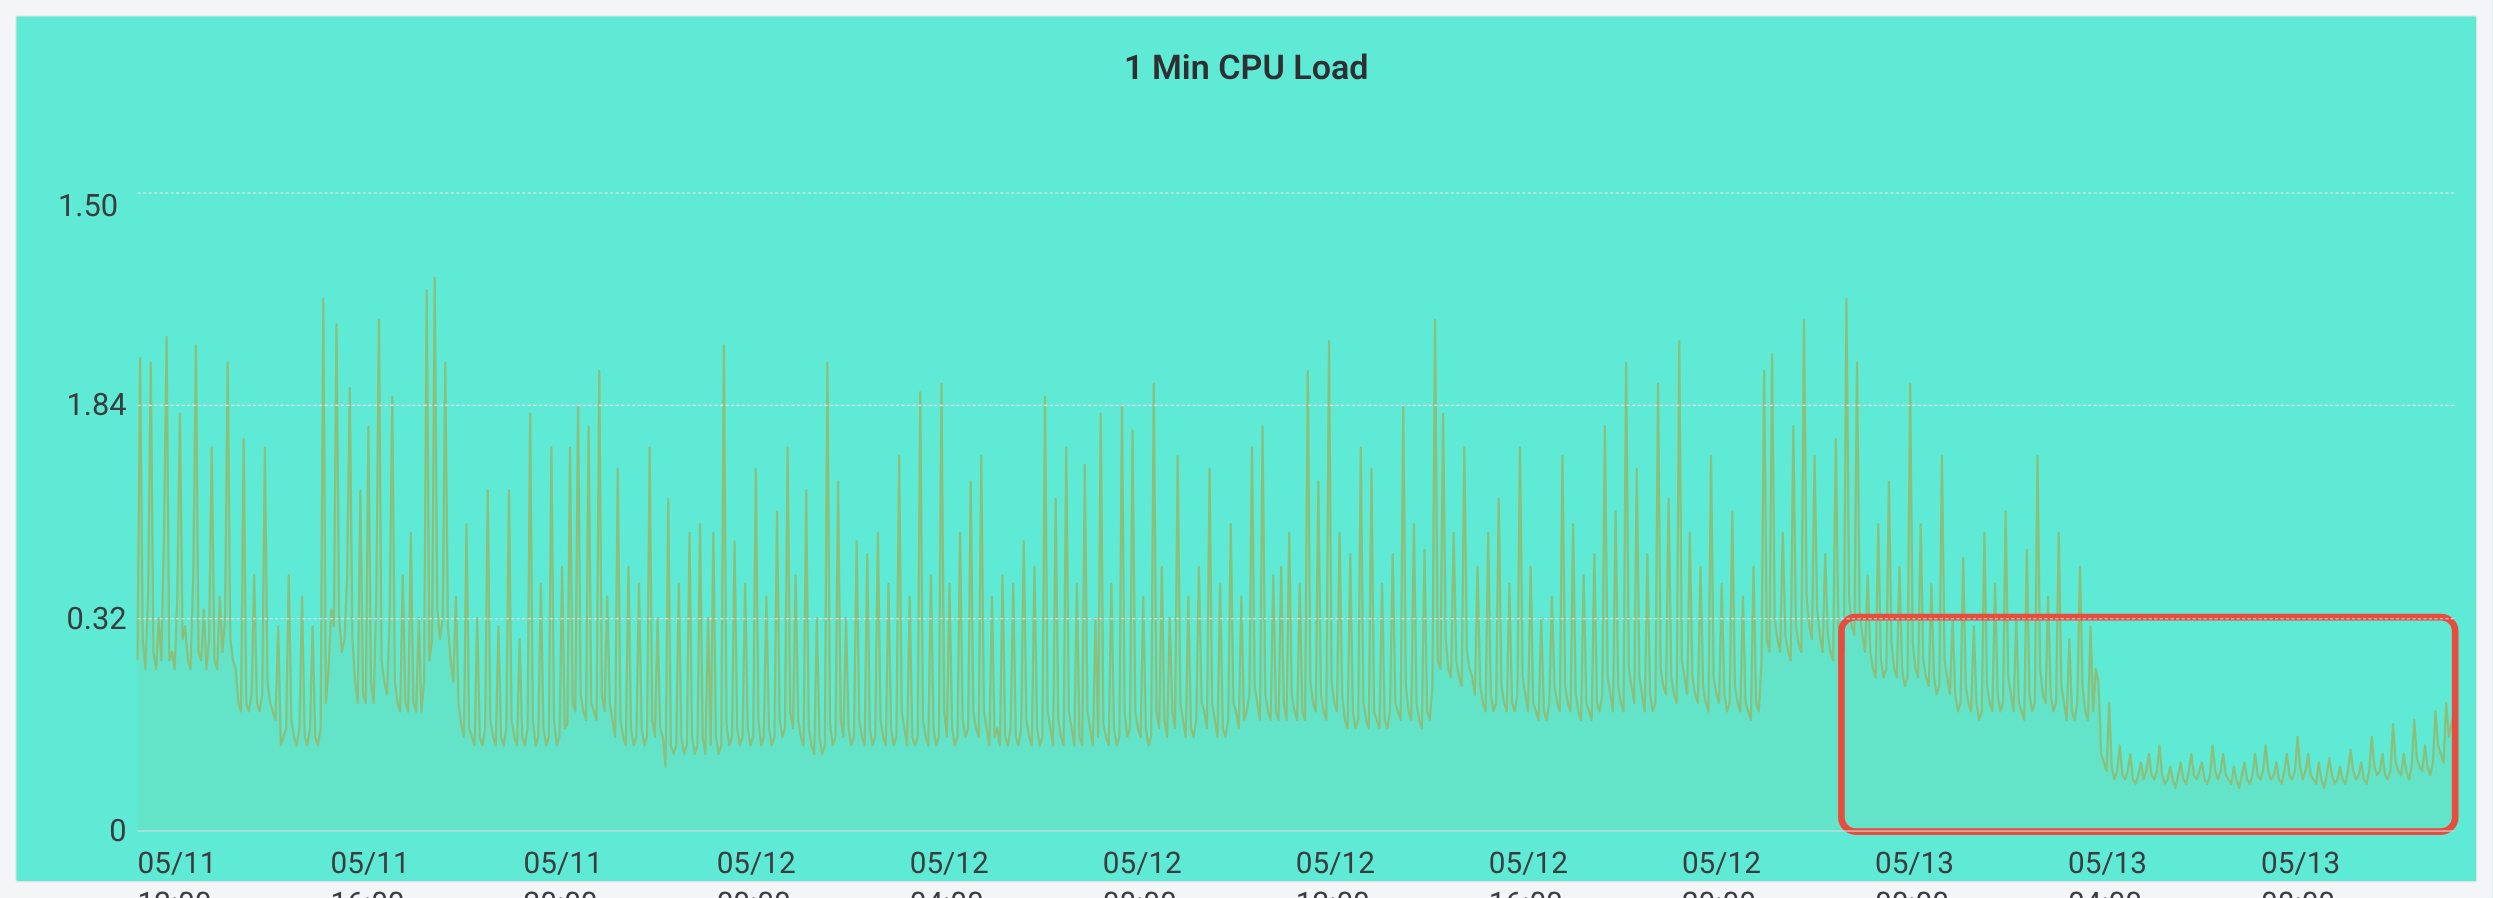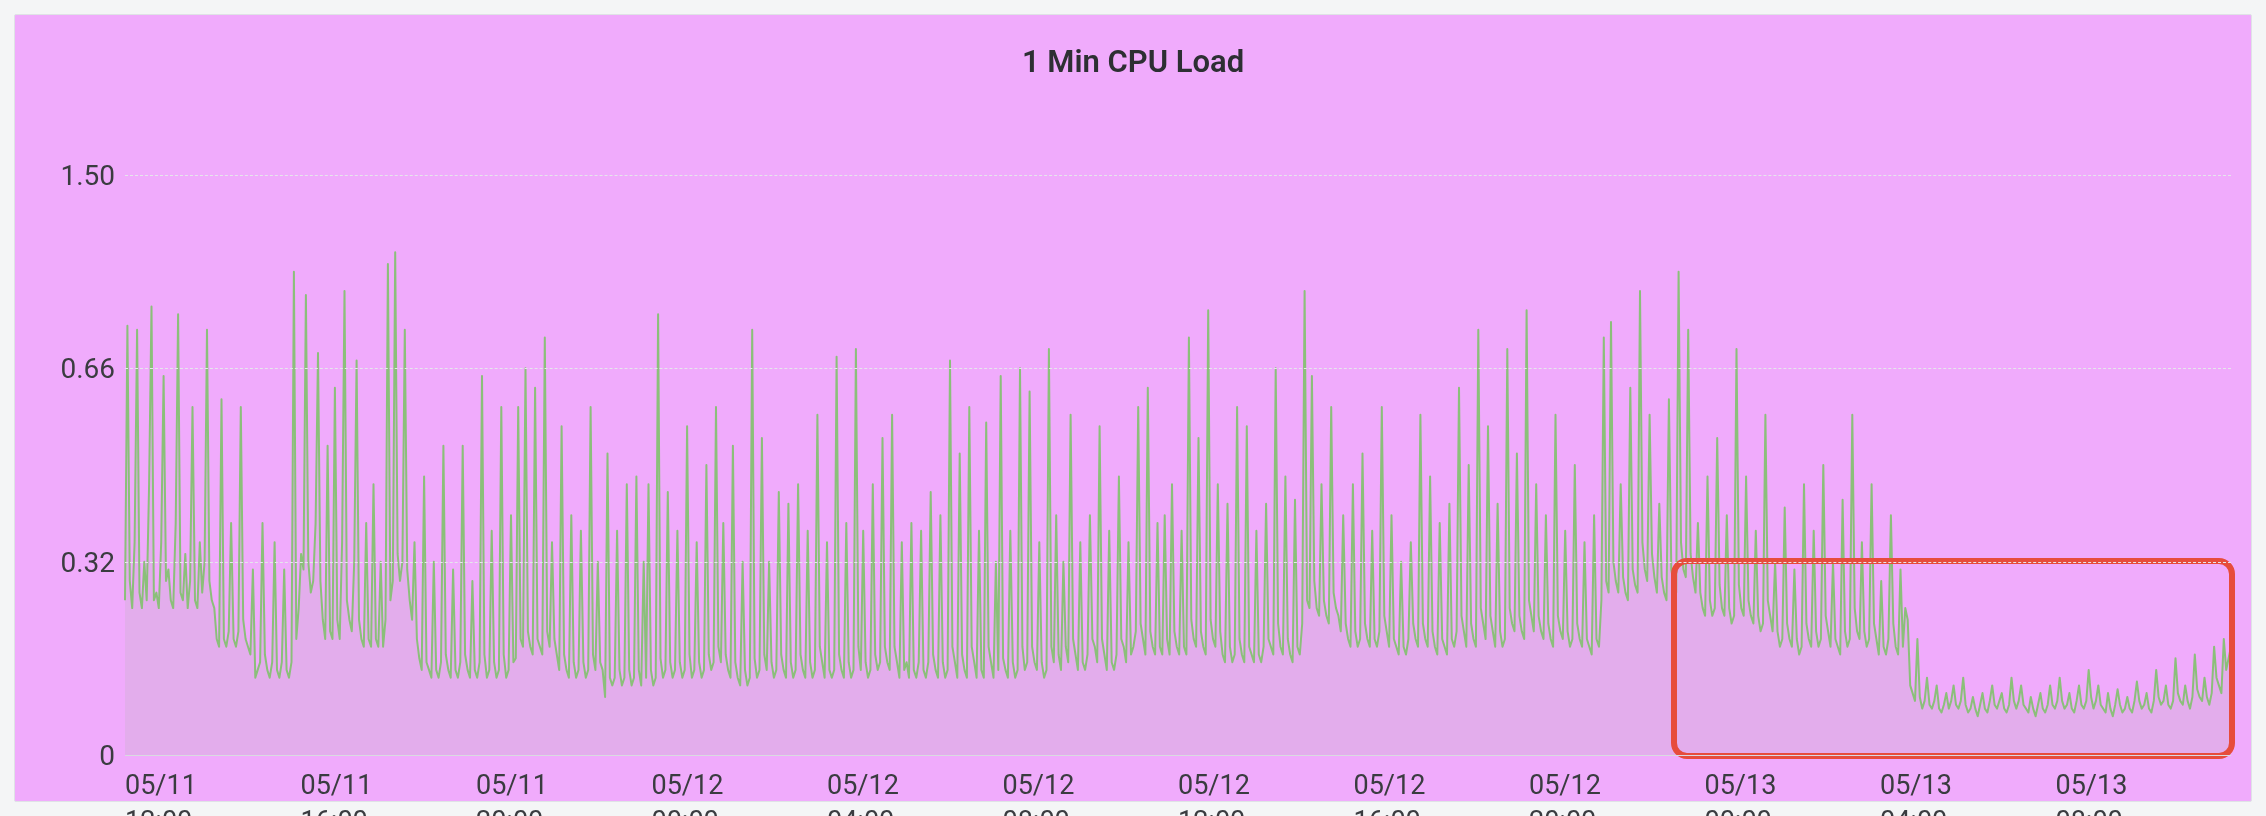--- a/index.html
+++ b/index.html
@@ -10,21 +10,21 @@
     background: #f4f5f6;
     font-family: -apple-system, BlinkMacSystemFont, "Segoe UI", Roboto, "Helvetica Neue", Arial, sans-serif;
     color: #333;
   }
   .panel {
     position: absolute;
     left: 14px;
     top: 14px;
     right: 14px;
     bottom: 14px;
-    background: #f0abfc;
+    background: #5eead4;
     border: 1px solid #dfe2e6;
     border-radius: 2px;
     box-sizing: border-box;
   }
   .title {
     text-align: center;
     font-size: 31px;
     font-weight: 600;
     color: #2d2f33;
     padding-top: 28px;
@@ -96,23 +96,23 @@
     <svg class="series" id="svg" preserveAspectRatio="none" viewBox="0 0 2106 580">
         <path d="M 0 580 L 0.0 425.3 L 2.4 150.8 L 4.8 406.0 L 7.2 433.1 L 9.6 367.3 L 12.1 154.7 L 14.5 417.6 L 16.9 433.1 L 19.3 386.7 L 21.7 425.3 L 24.1 309.3 L 26.5 131.5 L 28.9 425.3 L 31.4 417.6 L 33.8 433.1 L 36.2 367.3 L 38.6 201.1 L 41.0 406.0 L 43.4 394.4 L 45.8 425.3 L 48.2 433.1 L 50.7 348.0 L 53.1 139.2 L 55.5 417.6 L 57.9 425.3 L 60.3 378.9 L 62.7 433.1 L 65.1 406.0 L 67.5 232.0 L 70.0 425.3 L 72.4 433.1 L 74.8 367.3 L 77.2 417.6 L 79.6 386.7 L 82.0 154.7 L 84.4 406.0 L 86.8 425.3 L 89.3 433.1 L 91.7 464.0 L 94.1 471.7 L 96.5 224.3 L 98.9 464.0 L 101.3 471.7 L 103.7 456.3 L 106.1 348.0 L 108.6 464.0 L 111.0 471.7 L 113.4 456.3 L 115.8 232.0 L 118.2 444.7 L 120.6 464.0 L 123.0 471.7 L 125.4 479.5 L 127.9 394.4 L 130.3 502.7 L 132.7 494.9 L 135.1 487.2 L 137.5 348.0 L 139.9 479.5 L 142.3 494.9 L 144.7 502.7 L 147.2 487.2 L 149.6 367.3 L 152.0 494.9 L 154.4 502.7 L 156.8 487.2 L 159.2 394.4 L 161.6 494.9 L 164.0 502.7 L 166.5 487.2 L 168.9 96.7 L 171.3 464.0 L 173.7 433.1 L 176.1 378.9 L 178.5 394.4 L 180.9 119.9 L 183.3 386.7 L 185.8 417.6 L 188.2 406.0 L 190.6 348.0 L 193.0 177.9 L 195.4 406.0 L 197.8 444.7 L 200.2 464.0 L 202.6 270.7 L 205.1 456.3 L 207.5 464.0 L 209.9 212.7 L 212.3 444.7 L 214.7 464.0 L 217.1 367.3 L 219.5 116.0 L 221.9 425.3 L 224.4 444.7 L 226.8 456.3 L 229.2 386.7 L 231.6 185.6 L 234.0 444.7 L 236.4 464.0 L 238.8 471.7 L 241.2 348.0 L 243.6 464.0 L 246.1 471.7 L 248.5 309.3 L 250.9 464.0 L 253.3 471.7 L 255.7 386.7 L 258.1 471.7 L 260.5 444.7 L 262.9 88.9 L 265.4 425.3 L 267.8 406.0 L 270.2 77.3 L 272.6 378.9 L 275.0 406.0 L 277.4 386.7 L 279.8 154.7 L 282.2 394.4 L 284.7 425.3 L 287.1 444.7 L 289.5 367.3 L 291.9 464.0 L 294.3 483.3 L 296.7 494.9 L 299.1 301.6 L 301.5 487.2 L 304.0 494.9 L 306.4 502.7 L 308.8 386.7 L 311.2 494.9 L 313.6 502.7 L 316.0 487.2 L 318.4 270.7 L 320.8 479.5 L 323.3 494.9 L 325.7 502.7 L 328.1 394.4 L 330.5 494.9 L 332.9 502.7 L 335.3 487.2 L 337.7 270.7 L 340.1 479.5 L 342.6 494.9 L 345.0 502.7 L 347.4 406.0 L 349.8 494.9 L 352.2 502.7 L 354.6 487.2 L 357.0 201.1 L 359.4 479.5 L 361.9 502.7 L 364.3 494.9 L 366.7 355.7 L 369.1 487.2 L 371.5 502.7 L 373.9 494.9 L 376.3 232.0 L 378.7 479.5 L 381.2 502.7 L 383.6 494.9 L 386.0 340.3 L 388.4 487.2 L 390.8 483.3 L 393.2 232.0 L 395.6 464.0 L 398.0 471.7 L 400.5 193.3 L 402.9 456.3 L 405.3 471.7 L 407.7 479.5 L 410.1 212.7 L 412.5 464.0 L 414.9 471.7 L 417.3 479.5 L 419.8 162.4 L 422.2 456.3 L 424.6 471.7 L 427.0 367.3 L 429.4 464.0 L 431.8 479.5 L 434.2 494.9 L 436.6 251.3 L 439.1 479.5 L 441.5 494.9 L 443.9 502.7 L 446.3 340.3 L 448.7 487.2 L 451.1 502.7 L 453.5 494.9 L 455.9 355.7 L 458.4 487.2 L 460.8 502.7 L 463.2 494.9 L 465.6 232.0 L 468.0 479.5 L 470.4 494.9 L 472.8 386.7 L 475.2 487.2 L 477.6 494.9 L 480.1 522.0 L 482.5 278.4 L 484.9 502.7 L 487.3 510.4 L 489.7 502.7 L 492.1 355.7 L 494.5 494.9 L 496.9 510.4 L 499.4 502.7 L 501.8 309.3 L 504.2 494.9 L 506.6 510.4 L 509.0 502.7 L 511.4 301.6 L 513.8 494.9 L 516.2 510.4 L 518.7 386.7 L 521.1 502.7 L 523.5 309.3 L 525.9 494.9 L 528.3 510.4 L 530.7 502.7 L 533.1 139.2 L 535.5 483.3 L 538.0 502.7 L 540.4 494.9 L 542.8 317.1 L 545.2 487.2 L 547.6 502.7 L 550.0 494.9 L 552.4 355.7 L 554.8 487.2 L 557.3 502.7 L 559.7 494.9 L 562.1 251.3 L 564.5 479.5 L 566.9 502.7 L 569.3 494.9 L 571.7 367.3 L 574.1 487.2 L 576.6 502.7 L 579.0 494.9 L 581.4 290.0 L 583.8 479.5 L 586.2 494.9 L 588.6 487.2 L 591.0 232.0 L 593.4 471.7 L 595.9 487.2 L 598.3 348.0 L 600.7 479.5 L 603.1 494.9 L 605.5 502.7 L 607.9 270.7 L 610.3 487.2 L 612.7 502.7 L 615.2 510.4 L 617.6 386.7 L 620.0 494.9 L 622.4 510.4 L 624.8 502.7 L 627.2 154.7 L 629.6 483.3 L 632.0 502.7 L 634.5 494.9 L 636.9 262.9 L 639.3 479.5 L 641.7 494.9 L 644.1 386.7 L 646.5 487.2 L 648.9 502.7 L 651.3 494.9 L 653.8 317.1 L 656.2 479.5 L 658.6 494.9 L 661.0 502.7 L 663.4 328.7 L 665.8 487.2 L 668.2 502.7 L 670.6 494.9 L 673.1 309.3 L 675.5 479.5 L 677.9 494.9 L 680.3 502.7 L 682.7 355.7 L 685.1 487.2 L 687.5 502.7 L 689.9 494.9 L 692.4 239.7 L 694.8 471.7 L 697.2 487.2 L 699.6 502.7 L 702.0 367.3 L 704.4 494.9 L 706.8 502.7 L 709.2 494.9 L 711.6 181.7 L 714.1 479.5 L 716.5 494.9 L 718.9 502.7 L 721.3 348.0 L 723.7 487.2 L 726.1 502.7 L 728.5 494.9 L 730.9 174.0 L 733.4 471.7 L 735.8 494.9 L 738.2 355.7 L 740.6 487.2 L 743.0 502.7 L 745.4 494.9 L 747.8 309.3 L 750.2 479.5 L 752.7 494.9 L 755.1 487.2 L 757.5 262.9 L 759.9 471.7 L 762.3 487.2 L 764.7 494.9 L 767.1 239.7 L 769.5 471.7 L 772.0 487.2 L 774.4 502.7 L 776.8 367.3 L 779.2 494.9 L 781.6 487.2 L 784.0 502.7 L 786.4 348.0 L 788.8 494.9 L 791.3 502.7 L 793.7 487.2 L 796.1 355.7 L 798.5 494.9 L 800.9 502.7 L 803.3 487.2 L 805.7 317.1 L 808.1 479.5 L 810.6 494.9 L 813.0 502.7 L 815.4 340.3 L 817.8 487.2 L 820.2 502.7 L 822.6 494.9 L 825.0 185.6 L 827.4 471.7 L 829.9 487.2 L 832.3 502.7 L 834.7 278.4 L 837.1 479.5 L 839.5 494.9 L 841.9 502.7 L 844.3 232.0 L 846.7 471.7 L 849.2 487.2 L 851.6 502.7 L 854.0 355.7 L 856.4 494.9 L 858.8 502.7 L 861.2 247.5 L 863.6 471.7 L 866.0 487.2 L 868.5 502.7 L 870.9 386.7 L 873.3 494.9 L 875.7 201.1 L 878.1 483.3 L 880.5 494.9 L 882.9 502.7 L 885.3 355.7 L 887.8 487.2 L 890.2 502.7 L 892.6 494.9 L 895.0 193.3 L 897.4 471.7 L 899.8 494.9 L 902.2 487.2 L 904.6 216.5 L 907.1 471.7 L 909.5 487.2 L 911.9 494.9 L 914.3 367.3 L 916.7 487.2 L 919.1 502.7 L 921.5 494.9 L 923.9 174.0 L 926.4 471.7 L 928.8 487.2 L 931.2 340.3 L 933.6 479.5 L 936.0 494.9 L 938.4 386.7 L 940.8 471.7 L 943.2 487.2 L 945.6 239.7 L 948.1 464.0 L 950.5 479.5 L 952.9 494.9 L 955.3 367.3 L 957.7 487.2 L 960.1 494.9 L 962.5 479.5 L 964.9 340.3 L 967.4 464.0 L 969.8 471.7 L 972.2 487.2 L 974.6 251.3 L 977.0 464.0 L 979.4 479.5 L 981.8 494.9 L 984.2 355.7 L 986.7 487.2 L 989.1 494.9 L 991.5 479.5 L 993.9 301.6 L 996.3 464.0 L 998.7 471.7 L 1001.1 487.2 L 1003.5 367.3 L 1006.0 479.5 L 1008.4 471.7 L 1010.8 456.3 L 1013.2 232.0 L 1015.6 448.5 L 1018.0 464.0 L 1020.4 479.5 L 1022.8 212.7 L 1025.3 456.3 L 1027.7 471.7 L 1030.1 479.5 L 1032.5 348.0 L 1034.9 471.7 L 1037.3 479.5 L 1039.7 340.3 L 1042.1 464.0 L 1044.6 479.5 L 1047.0 309.3 L 1049.4 456.3 L 1051.8 471.7 L 1054.2 479.5 L 1056.6 355.7 L 1059.0 471.7 L 1061.4 479.5 L 1063.9 162.4 L 1066.3 444.7 L 1068.7 464.0 L 1071.1 471.7 L 1073.5 262.9 L 1075.9 456.3 L 1078.3 471.7 L 1080.7 479.5 L 1083.2 135.3 L 1085.6 444.7 L 1088.0 464.0 L 1090.4 471.7 L 1092.8 309.3 L 1095.2 456.3 L 1097.6 479.5 L 1100.0 487.2 L 1102.5 328.7 L 1104.9 471.7 L 1107.3 487.2 L 1109.7 479.5 L 1112.1 232.0 L 1114.5 464.0 L 1116.9 479.5 L 1119.3 487.2 L 1121.8 251.3 L 1124.2 471.7 L 1126.6 479.5 L 1129.0 487.2 L 1131.4 355.7 L 1133.8 479.5 L 1136.2 487.2 L 1138.6 471.7 L 1141.1 328.7 L 1143.5 464.0 L 1145.9 471.7 L 1148.3 479.5 L 1150.7 193.3 L 1153.1 448.5 L 1155.5 471.7 L 1157.9 479.5 L 1160.4 301.6 L 1162.8 464.0 L 1165.2 479.5 L 1167.6 487.2 L 1170.0 324.8 L 1172.4 471.7 L 1174.8 479.5 L 1177.2 448.5 L 1179.6 116.0 L 1182.1 425.3 L 1184.5 433.1 L 1186.9 201.1 L 1189.3 406.0 L 1191.7 433.1 L 1194.1 440.8 L 1196.5 309.3 L 1198.9 425.3 L 1201.4 440.8 L 1203.8 448.5 L 1206.2 232.0 L 1208.6 417.6 L 1211.0 433.1 L 1213.4 440.8 L 1215.8 456.3 L 1218.2 340.3 L 1220.7 448.5 L 1223.1 464.0 L 1225.5 471.7 L 1227.9 309.3 L 1230.3 456.3 L 1232.7 471.7 L 1235.1 464.0 L 1237.5 278.4 L 1240.0 448.5 L 1242.4 464.0 L 1244.8 471.7 L 1247.2 355.7 L 1249.6 464.0 L 1252.0 471.7 L 1254.4 456.3 L 1256.8 232.0 L 1259.3 440.8 L 1261.7 456.3 L 1264.1 471.7 L 1266.5 340.3 L 1268.9 464.0 L 1271.3 471.7 L 1273.7 479.5 L 1276.1 386.7 L 1278.6 471.7 L 1281.0 479.5 L 1283.4 464.0 L 1285.8 367.3 L 1288.2 448.5 L 1290.6 464.0 L 1293.0 471.7 L 1295.4 239.7 L 1297.9 448.5 L 1300.3 464.0 L 1302.7 471.7 L 1305.1 301.6 L 1307.5 456.3 L 1309.9 471.7 L 1312.3 479.5 L 1314.7 348.0 L 1317.2 464.0 L 1319.6 471.7 L 1322.0 479.5 L 1324.4 328.7 L 1326.8 464.0 L 1329.2 471.7 L 1331.6 456.3 L 1334.0 212.7 L 1336.5 440.8 L 1338.9 456.3 L 1341.3 471.7 L 1343.7 290.0 L 1346.1 448.5 L 1348.5 464.0 L 1350.9 471.7 L 1353.3 154.7 L 1355.8 433.1 L 1358.2 448.5 L 1360.6 464.0 L 1363.0 251.3 L 1365.4 440.8 L 1367.8 456.3 L 1370.2 471.7 L 1372.6 328.7 L 1375.1 456.3 L 1377.5 471.7 L 1379.9 464.0 L 1382.3 174.0 L 1384.7 433.1 L 1387.1 448.5 L 1389.5 456.3 L 1391.9 278.4 L 1394.4 440.8 L 1396.8 456.3 L 1399.2 464.0 L 1401.6 135.3 L 1404.0 425.3 L 1406.4 440.8 L 1408.8 456.3 L 1411.2 309.3 L 1413.6 440.8 L 1416.1 456.3 L 1418.5 464.0 L 1420.9 340.3 L 1423.3 448.5 L 1425.7 464.0 L 1428.1 471.7 L 1430.5 239.7 L 1432.9 440.8 L 1435.4 456.3 L 1437.8 464.0 L 1440.2 355.7 L 1442.6 456.3 L 1445.0 471.7 L 1447.4 464.0 L 1449.8 290.0 L 1452.2 448.5 L 1454.7 464.0 L 1457.1 471.7 L 1459.5 367.3 L 1461.9 464.0 L 1464.3 471.7 L 1466.7 479.5 L 1469.1 340.3 L 1471.5 464.0 L 1474.0 471.7 L 1476.4 425.3 L 1478.8 162.4 L 1481.2 406.0 L 1483.6 417.6 L 1486.0 146.9 L 1488.4 386.7 L 1490.8 406.0 L 1493.3 417.6 L 1495.7 309.3 L 1498.1 402.1 L 1500.5 417.6 L 1502.9 425.3 L 1505.3 212.7 L 1507.7 394.4 L 1510.1 409.9 L 1512.6 417.6 L 1515.0 116.0 L 1517.4 367.3 L 1519.8 394.4 L 1522.2 406.0 L 1524.6 239.7 L 1527.0 378.9 L 1529.4 402.1 L 1531.9 417.6 L 1534.3 328.7 L 1536.7 402.1 L 1539.1 417.6 L 1541.5 425.3 L 1543.9 224.3 L 1546.3 394.4 L 1548.7 409.9 L 1551.2 417.6 L 1553.6 96.7 L 1556.0 367.3 L 1558.4 394.4 L 1560.8 402.1 L 1563.2 154.7 L 1565.6 378.9 L 1568.0 402.1 L 1570.5 417.6 L 1572.9 348.0 L 1575.3 417.6 L 1577.7 433.1 L 1580.1 440.8 L 1582.5 301.6 L 1584.9 425.3 L 1587.3 440.8 L 1589.8 433.1 L 1592.2 262.9 L 1594.6 409.9 L 1597.0 433.1 L 1599.4 440.8 L 1601.8 340.3 L 1604.2 433.1 L 1606.6 448.5 L 1609.1 440.8 L 1611.5 174.0 L 1613.9 409.9 L 1616.3 433.1 L 1618.7 440.8 L 1621.1 301.6 L 1623.5 425.3 L 1625.9 440.8 L 1628.4 448.5 L 1630.8 355.7 L 1633.2 440.8 L 1635.6 456.3 L 1638.0 448.5 L 1640.4 239.7 L 1642.8 425.3 L 1645.2 440.8 L 1647.6 456.3 L 1650.1 386.7 L 1652.5 456.3 L 1654.9 471.7 L 1657.3 464.0 L 1659.7 332.5 L 1662.1 448.5 L 1664.5 464.0 L 1666.9 471.7 L 1669.4 394.4 L 1671.8 464.0 L 1674.2 479.5 L 1676.6 471.7 L 1679.0 309.3 L 1681.4 448.5 L 1683.8 464.0 L 1686.2 471.7 L 1688.7 355.7 L 1691.1 456.3 L 1693.5 471.7 L 1695.9 464.0 L 1698.3 290.0 L 1700.7 440.8 L 1703.1 456.3 L 1705.5 471.7 L 1708.0 386.7 L 1710.4 464.0 L 1712.8 471.7 L 1715.2 479.5 L 1717.6 324.8 L 1720.0 456.3 L 1722.4 471.7 L 1724.8 464.0 L 1727.3 239.7 L 1729.7 433.1 L 1732.1 456.3 L 1734.5 464.0 L 1736.9 367.3 L 1739.3 456.3 L 1741.7 471.7 L 1744.1 464.0 L 1746.6 309.3 L 1749.0 448.5 L 1751.4 464.0 L 1753.8 479.5 L 1756.2 406.0 L 1758.6 471.7 L 1761.0 479.5 L 1763.4 464.0 L 1765.9 340.3 L 1768.3 448.5 L 1770.7 471.7 L 1773.1 479.5 L 1775.5 394.4 L 1777.9 471.7 L 1780.3 433.1 L 1782.7 444.7 L 1785.2 510.4 L 1787.6 518.1 L 1790.0 525.9 L 1792.4 464.0 L 1794.8 522.0 L 1797.2 533.6 L 1799.6 525.9 L 1802.0 502.7 L 1804.5 529.7 L 1806.9 533.6 L 1809.3 525.9 L 1811.7 510.4 L 1814.1 533.6 L 1816.5 537.5 L 1818.9 529.7 L 1821.3 518.1 L 1823.8 533.6 L 1826.2 525.9 L 1828.6 510.4 L 1831.0 529.7 L 1833.4 533.6 L 1835.8 525.9 L 1838.2 502.7 L 1840.6 529.7 L 1843.1 537.5 L 1845.5 533.6 L 1847.9 522.0 L 1850.3 533.6 L 1852.7 541.3 L 1855.1 529.7 L 1857.5 518.1 L 1859.9 533.6 L 1862.4 537.5 L 1864.8 525.9 L 1867.2 510.4 L 1869.6 529.7 L 1872.0 533.6 L 1874.4 525.9 L 1876.8 518.1 L 1879.2 533.6 L 1881.6 537.5 L 1884.1 529.7 L 1886.5 502.7 L 1888.9 525.9 L 1891.3 533.6 L 1893.7 525.9 L 1896.1 510.4 L 1898.5 529.7 L 1900.9 533.6 L 1903.4 537.5 L 1905.8 522.0 L 1908.2 533.6 L 1910.6 541.3 L 1913.0 529.7 L 1915.4 518.1 L 1917.8 533.6 L 1920.2 537.5 L 1922.7 529.7 L 1925.1 510.4 L 1927.5 529.7 L 1929.9 533.6 L 1932.3 525.9 L 1934.7 502.7 L 1937.1 525.9 L 1939.5 533.6 L 1942.0 529.7 L 1944.4 518.1 L 1946.8 533.6 L 1949.2 537.5 L 1951.6 525.9 L 1954.0 510.4 L 1956.4 529.7 L 1958.8 533.6 L 1961.3 525.9 L 1963.7 494.9 L 1966.1 522.0 L 1968.5 533.6 L 1970.9 525.9 L 1973.3 510.4 L 1975.7 529.7 L 1978.1 533.6 L 1980.6 537.5 L 1983.0 518.1 L 1985.4 533.6 L 1987.8 541.3 L 1990.2 529.7 L 1992.6 514.3 L 1995.0 529.7 L 1997.4 537.5 L 1999.9 533.6 L 2002.3 522.0 L 2004.7 533.6 L 2007.1 537.5 L 2009.5 525.9 L 2011.9 506.5 L 2014.3 525.9 L 2016.7 533.6 L 2019.2 529.7 L 2021.6 518.1 L 2024.0 533.6 L 2026.4 537.5 L 2028.8 525.9 L 2031.2 494.9 L 2033.6 522.0 L 2036.0 529.7 L 2038.5 525.9 L 2040.9 510.4 L 2043.3 529.7 L 2045.7 533.6 L 2048.1 525.9 L 2050.5 483.3 L 2052.9 518.1 L 2055.3 525.9 L 2057.8 529.7 L 2060.2 510.4 L 2062.6 525.9 L 2065.0 533.6 L 2067.4 522.0 L 2069.8 479.5 L 2072.2 514.3 L 2074.6 522.0 L 2077.1 525.9 L 2079.5 502.7 L 2081.9 522.0 L 2084.3 529.7 L 2086.7 518.1 L 2089.1 471.7 L 2091.5 502.7 L 2093.9 510.4 L 2096.4 518.1 L 2098.8 464.0 L 2101.2 494.9 L 2103.6 483.3 L 2106.0 471.7 L 2106 580 Z" fill="rgba(139,191,122,0.12)" stroke="none"></path>
         <path d="M 0.0 425.3 L 2.4 150.8 L 4.8 406.0 L 7.2 433.1 L 9.6 367.3 L 12.1 154.7 L 14.5 417.6 L 16.9 433.1 L 19.3 386.7 L 21.7 425.3 L 24.1 309.3 L 26.5 131.5 L 28.9 425.3 L 31.4 417.6 L 33.8 433.1 L 36.2 367.3 L 38.6 201.1 L 41.0 406.0 L 43.4 394.4 L 45.8 425.3 L 48.2 433.1 L 50.7 348.0 L 53.1 139.2 L 55.5 417.6 L 57.9 425.3 L 60.3 378.9 L 62.7 433.1 L 65.1 406.0 L 67.5 232.0 L 70.0 425.3 L 72.4 433.1 L 74.8 367.3 L 77.2 417.6 L 79.6 386.7 L 82.0 154.7 L 84.4 406.0 L 86.8 425.3 L 89.3 433.1 L 91.7 464.0 L 94.1 471.7 L 96.5 224.3 L 98.9 464.0 L 101.3 471.7 L 103.7 456.3 L 106.1 348.0 L 108.6 464.0 L 111.0 471.7 L 113.4 456.3 L 115.8 232.0 L 118.2 444.7 L 120.6 464.0 L 123.0 471.7 L 125.4 479.5 L 127.9 394.4 L 130.3 502.7 L 132.7 494.9 L 135.1 487.2 L 137.5 348.0 L 139.9 479.5 L 142.3 494.9 L 144.7 502.7 L 147.2 487.2 L 149.6 367.3 L 152.0 494.9 L 154.4 502.7 L 156.8 487.2 L 159.2 394.4 L 161.6 494.9 L 164.0 502.7 L 166.5 487.2 L 168.9 96.7 L 171.3 464.0 L 173.7 433.1 L 176.1 378.9 L 178.5 394.4 L 180.9 119.9 L 183.3 386.7 L 185.8 417.6 L 188.2 406.0 L 190.6 348.0 L 193.0 177.9 L 195.4 406.0 L 197.8 444.7 L 200.2 464.0 L 202.6 270.7 L 205.1 456.3 L 207.5 464.0 L 209.9 212.7 L 212.3 444.7 L 214.7 464.0 L 217.1 367.3 L 219.5 116.0 L 221.9 425.3 L 224.4 444.7 L 226.8 456.3 L 229.2 386.7 L 231.6 185.6 L 234.0 444.7 L 236.4 464.0 L 238.8 471.7 L 241.2 348.0 L 243.6 464.0 L 246.1 471.7 L 248.5 309.3 L 250.9 464.0 L 253.3 471.7 L 255.7 386.7 L 258.1 471.7 L 260.5 444.7 L 262.9 88.9 L 265.4 425.3 L 267.8 406.0 L 270.2 77.3 L 272.6 378.9 L 275.0 406.0 L 277.4 386.7 L 279.8 154.7 L 282.2 394.4 L 284.7 425.3 L 287.1 444.7 L 289.5 367.3 L 291.9 464.0 L 294.3 483.3 L 296.7 494.9 L 299.1 301.6 L 301.5 487.2 L 304.0 494.9 L 306.4 502.7 L 308.8 386.7 L 311.2 494.9 L 313.6 502.7 L 316.0 487.2 L 318.4 270.7 L 320.8 479.5 L 323.3 494.9 L 325.7 502.7 L 328.1 394.4 L 330.5 494.9 L 332.9 502.7 L 335.3 487.2 L 337.7 270.7 L 340.1 479.5 L 342.6 494.9 L 345.0 502.7 L 347.4 406.0 L 349.8 494.9 L 352.2 502.7 L 354.6 487.2 L 357.0 201.1 L 359.4 479.5 L 361.9 502.7 L 364.3 494.9 L 366.7 355.7 L 369.1 487.2 L 371.5 502.7 L 373.9 494.9 L 376.3 232.0 L 378.7 479.5 L 381.2 502.7 L 383.6 494.9 L 386.0 340.3 L 388.4 487.2 L 390.8 483.3 L 393.2 232.0 L 395.6 464.0 L 398.0 471.7 L 400.5 193.3 L 402.9 456.3 L 405.3 471.7 L 407.7 479.5 L 410.1 212.7 L 412.5 464.0 L 414.9 471.7 L 417.3 479.5 L 419.8 162.4 L 422.2 456.3 L 424.6 471.7 L 427.0 367.3 L 429.4 464.0 L 431.8 479.5 L 434.2 494.9 L 436.6 251.3 L 439.1 479.5 L 441.5 494.9 L 443.9 502.7 L 446.3 340.3 L 448.7 487.2 L 451.1 502.7 L 453.5 494.9 L 455.9 355.7 L 458.4 487.2 L 460.8 502.7 L 463.2 494.9 L 465.6 232.0 L 468.0 479.5 L 470.4 494.9 L 472.8 386.7 L 475.2 487.2 L 477.6 494.9 L 480.1 522.0 L 482.5 278.4 L 484.9 502.7 L 487.3 510.4 L 489.7 502.7 L 492.1 355.7 L 494.5 494.9 L 496.9 510.4 L 499.4 502.7 L 501.8 309.3 L 504.2 494.9 L 506.6 510.4 L 509.0 502.7 L 511.4 301.6 L 513.8 494.9 L 516.2 510.4 L 518.7 386.7 L 521.1 502.7 L 523.5 309.3 L 525.9 494.9 L 528.3 510.4 L 530.7 502.7 L 533.1 139.2 L 535.5 483.3 L 538.0 502.7 L 540.4 494.9 L 542.8 317.1 L 545.2 487.2 L 547.6 502.7 L 550.0 494.9 L 552.4 355.7 L 554.8 487.2 L 557.3 502.7 L 559.7 494.9 L 562.1 251.3 L 564.5 479.5 L 566.9 502.7 L 569.3 494.9 L 571.7 367.3 L 574.1 487.2 L 576.6 502.7 L 579.0 494.9 L 581.4 290.0 L 583.8 479.5 L 586.2 494.9 L 588.6 487.2 L 591.0 232.0 L 593.4 471.7 L 595.9 487.2 L 598.3 348.0 L 600.7 479.5 L 603.1 494.9 L 605.5 502.7 L 607.9 270.7 L 610.3 487.2 L 612.7 502.7 L 615.2 510.4 L 617.6 386.7 L 620.0 494.9 L 622.4 510.4 L 624.8 502.7 L 627.2 154.7 L 629.6 483.3 L 632.0 502.7 L 634.5 494.9 L 636.9 262.9 L 639.3 479.5 L 641.7 494.9 L 644.1 386.7 L 646.5 487.2 L 648.9 502.7 L 651.3 494.9 L 653.8 317.1 L 656.2 479.5 L 658.6 494.9 L 661.0 502.7 L 663.4 328.7 L 665.8 487.2 L 668.2 502.7 L 670.6 494.9 L 673.1 309.3 L 675.5 479.5 L 677.9 494.9 L 680.3 502.7 L 682.7 355.7 L 685.1 487.2 L 687.5 502.7 L 689.9 494.9 L 692.4 239.7 L 694.8 471.7 L 697.2 487.2 L 699.6 502.7 L 702.0 367.3 L 704.4 494.9 L 706.8 502.7 L 709.2 494.9 L 711.6 181.7 L 714.1 479.5 L 716.5 494.9 L 718.9 502.7 L 721.3 348.0 L 723.7 487.2 L 726.1 502.7 L 728.5 494.9 L 730.9 174.0 L 733.4 471.7 L 735.8 494.9 L 738.2 355.7 L 740.6 487.2 L 743.0 502.7 L 745.4 494.9 L 747.8 309.3 L 750.2 479.5 L 752.7 494.9 L 755.1 487.2 L 757.5 262.9 L 759.9 471.7 L 762.3 487.2 L 764.7 494.9 L 767.1 239.7 L 769.5 471.7 L 772.0 487.2 L 774.4 502.7 L 776.8 367.3 L 779.2 494.9 L 781.6 487.2 L 784.0 502.7 L 786.4 348.0 L 788.8 494.9 L 791.3 502.7 L 793.7 487.2 L 796.1 355.7 L 798.5 494.9 L 800.9 502.7 L 803.3 487.2 L 805.7 317.1 L 808.1 479.5 L 810.6 494.9 L 813.0 502.7 L 815.4 340.3 L 817.8 487.2 L 820.2 502.7 L 822.6 494.9 L 825.0 185.6 L 827.4 471.7 L 829.9 487.2 L 832.3 502.7 L 834.7 278.4 L 837.1 479.5 L 839.5 494.9 L 841.9 502.7 L 844.3 232.0 L 846.7 471.7 L 849.2 487.2 L 851.6 502.7 L 854.0 355.7 L 856.4 494.9 L 858.8 502.7 L 861.2 247.5 L 863.6 471.7 L 866.0 487.2 L 868.5 502.7 L 870.9 386.7 L 873.3 494.9 L 875.7 201.1 L 878.1 483.3 L 880.5 494.9 L 882.9 502.7 L 885.3 355.7 L 887.8 487.2 L 890.2 502.7 L 892.6 494.9 L 895.0 193.3 L 897.4 471.7 L 899.8 494.9 L 902.2 487.2 L 904.6 216.5 L 907.1 471.7 L 909.5 487.2 L 911.9 494.9 L 914.3 367.3 L 916.7 487.2 L 919.1 502.7 L 921.5 494.9 L 923.9 174.0 L 926.4 471.7 L 928.8 487.2 L 931.2 340.3 L 933.6 479.5 L 936.0 494.9 L 938.4 386.7 L 940.8 471.7 L 943.2 487.2 L 945.6 239.7 L 948.1 464.0 L 950.5 479.5 L 952.9 494.9 L 955.3 367.3 L 957.7 487.2 L 960.1 494.9 L 962.5 479.5 L 964.9 340.3 L 967.4 464.0 L 969.8 471.7 L 972.2 487.2 L 974.6 251.3 L 977.0 464.0 L 979.4 479.5 L 981.8 494.9 L 984.2 355.7 L 986.7 487.2 L 989.1 494.9 L 991.5 479.5 L 993.9 301.6 L 996.3 464.0 L 998.7 471.7 L 1001.1 487.2 L 1003.5 367.3 L 1006.0 479.5 L 1008.4 471.7 L 1010.8 456.3 L 1013.2 232.0 L 1015.6 448.5 L 1018.0 464.0 L 1020.4 479.5 L 1022.8 212.7 L 1025.3 456.3 L 1027.7 471.7 L 1030.1 479.5 L 1032.5 348.0 L 1034.9 471.7 L 1037.3 479.5 L 1039.7 340.3 L 1042.1 464.0 L 1044.6 479.5 L 1047.0 309.3 L 1049.4 456.3 L 1051.8 471.7 L 1054.2 479.5 L 1056.6 355.7 L 1059.0 471.7 L 1061.4 479.5 L 1063.9 162.4 L 1066.3 444.7 L 1068.7 464.0 L 1071.1 471.7 L 1073.5 262.9 L 1075.9 456.3 L 1078.3 471.7 L 1080.7 479.5 L 1083.2 135.3 L 1085.6 444.7 L 1088.0 464.0 L 1090.4 471.7 L 1092.8 309.3 L 1095.2 456.3 L 1097.6 479.5 L 1100.0 487.2 L 1102.5 328.7 L 1104.9 471.7 L 1107.3 487.2 L 1109.7 479.5 L 1112.1 232.0 L 1114.5 464.0 L 1116.9 479.5 L 1119.3 487.2 L 1121.8 251.3 L 1124.2 471.7 L 1126.6 479.5 L 1129.0 487.2 L 1131.4 355.7 L 1133.8 479.5 L 1136.2 487.2 L 1138.6 471.7 L 1141.1 328.7 L 1143.5 464.0 L 1145.9 471.7 L 1148.3 479.5 L 1150.7 193.3 L 1153.1 448.5 L 1155.5 471.7 L 1157.9 479.5 L 1160.4 301.6 L 1162.8 464.0 L 1165.2 479.5 L 1167.6 487.2 L 1170.0 324.8 L 1172.4 471.7 L 1174.8 479.5 L 1177.2 448.5 L 1179.6 116.0 L 1182.1 425.3 L 1184.5 433.1 L 1186.9 201.1 L 1189.3 406.0 L 1191.7 433.1 L 1194.1 440.8 L 1196.5 309.3 L 1198.9 425.3 L 1201.4 440.8 L 1203.8 448.5 L 1206.2 232.0 L 1208.6 417.6 L 1211.0 433.1 L 1213.4 440.8 L 1215.8 456.3 L 1218.2 340.3 L 1220.7 448.5 L 1223.1 464.0 L 1225.5 471.7 L 1227.9 309.3 L 1230.3 456.3 L 1232.7 471.7 L 1235.1 464.0 L 1237.5 278.4 L 1240.0 448.5 L 1242.4 464.0 L 1244.8 471.7 L 1247.2 355.7 L 1249.6 464.0 L 1252.0 471.7 L 1254.4 456.3 L 1256.8 232.0 L 1259.3 440.8 L 1261.7 456.3 L 1264.1 471.7 L 1266.5 340.3 L 1268.9 464.0 L 1271.3 471.7 L 1273.7 479.5 L 1276.1 386.7 L 1278.6 471.7 L 1281.0 479.5 L 1283.4 464.0 L 1285.8 367.3 L 1288.2 448.5 L 1290.6 464.0 L 1293.0 471.7 L 1295.4 239.7 L 1297.9 448.5 L 1300.3 464.0 L 1302.7 471.7 L 1305.1 301.6 L 1307.5 456.3 L 1309.9 471.7 L 1312.3 479.5 L 1314.7 348.0 L 1317.2 464.0 L 1319.6 471.7 L 1322.0 479.5 L 1324.4 328.7 L 1326.8 464.0 L 1329.2 471.7 L 1331.6 456.3 L 1334.0 212.7 L 1336.5 440.8 L 1338.9 456.3 L 1341.3 471.7 L 1343.7 290.0 L 1346.1 448.5 L 1348.5 464.0 L 1350.9 471.7 L 1353.3 154.7 L 1355.8 433.1 L 1358.2 448.5 L 1360.6 464.0 L 1363.0 251.3 L 1365.4 440.8 L 1367.8 456.3 L 1370.2 471.7 L 1372.6 328.7 L 1375.1 456.3 L 1377.5 471.7 L 1379.9 464.0 L 1382.3 174.0 L 1384.7 433.1 L 1387.1 448.5 L 1389.5 456.3 L 1391.9 278.4 L 1394.4 440.8 L 1396.8 456.3 L 1399.2 464.0 L 1401.6 135.3 L 1404.0 425.3 L 1406.4 440.8 L 1408.8 456.3 L 1411.2 309.3 L 1413.6 440.8 L 1416.1 456.3 L 1418.5 464.0 L 1420.9 340.3 L 1423.3 448.5 L 1425.7 464.0 L 1428.1 471.7 L 1430.5 239.7 L 1432.9 440.8 L 1435.4 456.3 L 1437.8 464.0 L 1440.2 355.7 L 1442.6 456.3 L 1445.0 471.7 L 1447.4 464.0 L 1449.8 290.0 L 1452.2 448.5 L 1454.7 464.0 L 1457.1 471.7 L 1459.5 367.3 L 1461.9 464.0 L 1464.3 471.7 L 1466.7 479.5 L 1469.1 340.3 L 1471.5 464.0 L 1474.0 471.7 L 1476.4 425.3 L 1478.8 162.4 L 1481.2 406.0 L 1483.6 417.6 L 1486.0 146.9 L 1488.4 386.7 L 1490.8 406.0 L 1493.3 417.6 L 1495.7 309.3 L 1498.1 402.1 L 1500.5 417.6 L 1502.9 425.3 L 1505.3 212.7 L 1507.7 394.4 L 1510.1 409.9 L 1512.6 417.6 L 1515.0 116.0 L 1517.4 367.3 L 1519.8 394.4 L 1522.2 406.0 L 1524.6 239.7 L 1527.0 378.9 L 1529.4 402.1 L 1531.9 417.6 L 1534.3 328.7 L 1536.7 402.1 L 1539.1 417.6 L 1541.5 425.3 L 1543.9 224.3 L 1546.3 394.4 L 1548.7 409.9 L 1551.2 417.6 L 1553.6 96.7 L 1556.0 367.3 L 1558.4 394.4 L 1560.8 402.1 L 1563.2 154.7 L 1565.6 378.9 L 1568.0 402.1 L 1570.5 417.6 L 1572.9 348.0 L 1575.3 417.6 L 1577.7 433.1 L 1580.1 440.8 L 1582.5 301.6 L 1584.9 425.3 L 1587.3 440.8 L 1589.8 433.1 L 1592.2 262.9 L 1594.6 409.9 L 1597.0 433.1 L 1599.4 440.8 L 1601.8 340.3 L 1604.2 433.1 L 1606.6 448.5 L 1609.1 440.8 L 1611.5 174.0 L 1613.9 409.9 L 1616.3 433.1 L 1618.7 440.8 L 1621.1 301.6 L 1623.5 425.3 L 1625.9 440.8 L 1628.4 448.5 L 1630.8 355.7 L 1633.2 440.8 L 1635.6 456.3 L 1638.0 448.5 L 1640.4 239.7 L 1642.8 425.3 L 1645.2 440.8 L 1647.6 456.3 L 1650.1 386.7 L 1652.5 456.3 L 1654.9 471.7 L 1657.3 464.0 L 1659.7 332.5 L 1662.1 448.5 L 1664.5 464.0 L 1666.9 471.7 L 1669.4 394.4 L 1671.8 464.0 L 1674.2 479.5 L 1676.6 471.7 L 1679.0 309.3 L 1681.4 448.5 L 1683.8 464.0 L 1686.2 471.7 L 1688.7 355.7 L 1691.1 456.3 L 1693.5 471.7 L 1695.9 464.0 L 1698.3 290.0 L 1700.7 440.8 L 1703.1 456.3 L 1705.5 471.7 L 1708.0 386.7 L 1710.4 464.0 L 1712.8 471.7 L 1715.2 479.5 L 1717.6 324.8 L 1720.0 456.3 L 1722.4 471.7 L 1724.8 464.0 L 1727.3 239.7 L 1729.7 433.1 L 1732.1 456.3 L 1734.5 464.0 L 1736.9 367.3 L 1739.3 456.3 L 1741.7 471.7 L 1744.1 464.0 L 1746.6 309.3 L 1749.0 448.5 L 1751.4 464.0 L 1753.8 479.5 L 1756.2 406.0 L 1758.6 471.7 L 1761.0 479.5 L 1763.4 464.0 L 1765.9 340.3 L 1768.3 448.5 L 1770.7 471.7 L 1773.1 479.5 L 1775.5 394.4 L 1777.9 471.7 L 1780.3 433.1 L 1782.7 444.7 L 1785.2 510.4 L 1787.6 518.1 L 1790.0 525.9 L 1792.4 464.0 L 1794.8 522.0 L 1797.2 533.6 L 1799.6 525.9 L 1802.0 502.7 L 1804.5 529.7 L 1806.9 533.6 L 1809.3 525.9 L 1811.7 510.4 L 1814.1 533.6 L 1816.5 537.5 L 1818.9 529.7 L 1821.3 518.1 L 1823.8 533.6 L 1826.2 525.9 L 1828.6 510.4 L 1831.0 529.7 L 1833.4 533.6 L 1835.8 525.9 L 1838.2 502.7 L 1840.6 529.7 L 1843.1 537.5 L 1845.5 533.6 L 1847.9 522.0 L 1850.3 533.6 L 1852.7 541.3 L 1855.1 529.7 L 1857.5 518.1 L 1859.9 533.6 L 1862.4 537.5 L 1864.8 525.9 L 1867.2 510.4 L 1869.6 529.7 L 1872.0 533.6 L 1874.4 525.9 L 1876.8 518.1 L 1879.2 533.6 L 1881.6 537.5 L 1884.1 529.7 L 1886.5 502.7 L 1888.9 525.9 L 1891.3 533.6 L 1893.7 525.9 L 1896.1 510.4 L 1898.5 529.7 L 1900.9 533.6 L 1903.4 537.5 L 1905.8 522.0 L 1908.2 533.6 L 1910.6 541.3 L 1913.0 529.7 L 1915.4 518.1 L 1917.8 533.6 L 1920.2 537.5 L 1922.7 529.7 L 1925.1 510.4 L 1927.5 529.7 L 1929.9 533.6 L 1932.3 525.9 L 1934.7 502.7 L 1937.1 525.9 L 1939.5 533.6 L 1942.0 529.7 L 1944.4 518.1 L 1946.8 533.6 L 1949.2 537.5 L 1951.6 525.9 L 1954.0 510.4 L 1956.4 529.7 L 1958.8 533.6 L 1961.3 525.9 L 1963.7 494.9 L 1966.1 522.0 L 1968.5 533.6 L 1970.9 525.9 L 1973.3 510.4 L 1975.7 529.7 L 1978.1 533.6 L 1980.6 537.5 L 1983.0 518.1 L 1985.4 533.6 L 1987.8 541.3 L 1990.2 529.7 L 1992.6 514.3 L 1995.0 529.7 L 1997.4 537.5 L 1999.9 533.6 L 2002.3 522.0 L 2004.7 533.6 L 2007.1 537.5 L 2009.5 525.9 L 2011.9 506.5 L 2014.3 525.9 L 2016.7 533.6 L 2019.2 529.7 L 2021.6 518.1 L 2024.0 533.6 L 2026.4 537.5 L 2028.8 525.9 L 2031.2 494.9 L 2033.6 522.0 L 2036.0 529.7 L 2038.5 525.9 L 2040.9 510.4 L 2043.3 529.7 L 2045.7 533.6 L 2048.1 525.9 L 2050.5 483.3 L 2052.9 518.1 L 2055.3 525.9 L 2057.8 529.7 L 2060.2 510.4 L 2062.6 525.9 L 2065.0 533.6 L 2067.4 522.0 L 2069.8 479.5 L 2072.2 514.3 L 2074.6 522.0 L 2077.1 525.9 L 2079.5 502.7 L 2081.9 522.0 L 2084.3 529.7 L 2086.7 518.1 L 2089.1 471.7 L 2091.5 502.7 L 2093.9 510.4 L 2096.4 518.1 L 2098.8 464.0 L 2101.2 494.9 L 2103.6 483.3 L 2106.0 471.7 " fill="none" stroke="#8bbf7a" stroke-width="2" stroke-linejoin="round"></path>
       </svg>
     <div class="highlight-box" id="hl" style="left: 1546.02px; width: 563.984px; top: 382.667px; height: 201.333px;"></div>
   <div class="grid-line solid" style="top: 580px;"></div>
       <div class="y-label" style="top: 580px;">0</div>
       <div class="grid-line" style="top: 386.667px;"></div>
       <div class="y-label" style="top: 386.667px;">0.32</div>
       <div class="grid-line" style="top: 193.333px;"></div>
-      <div class="y-label" style="top: 193.333px;">0.66</div>
+      <div class="y-label" style="top: 193.333px;">1.84</div>
       <div class="grid-line" style="top: 0px;"></div>
-      <div class="y-label" style="top: 0px;">1.50</div>
+      <div class="y-label" style="top: 12px; text-align: center;">1.50</div>
     </div>
 
   <div class="x-labels" id="xlabels">
       <div class="x-label" style="left: 0px;">05/11
 12:00</div>
       <div class="x-label" style="left: 175.5px;">05/11
 16:00</div>
       <div class="x-label" style="left: 351px;">05/11
 20:00</div>
       <div class="x-label" style="left: 526.5px;">05/12

